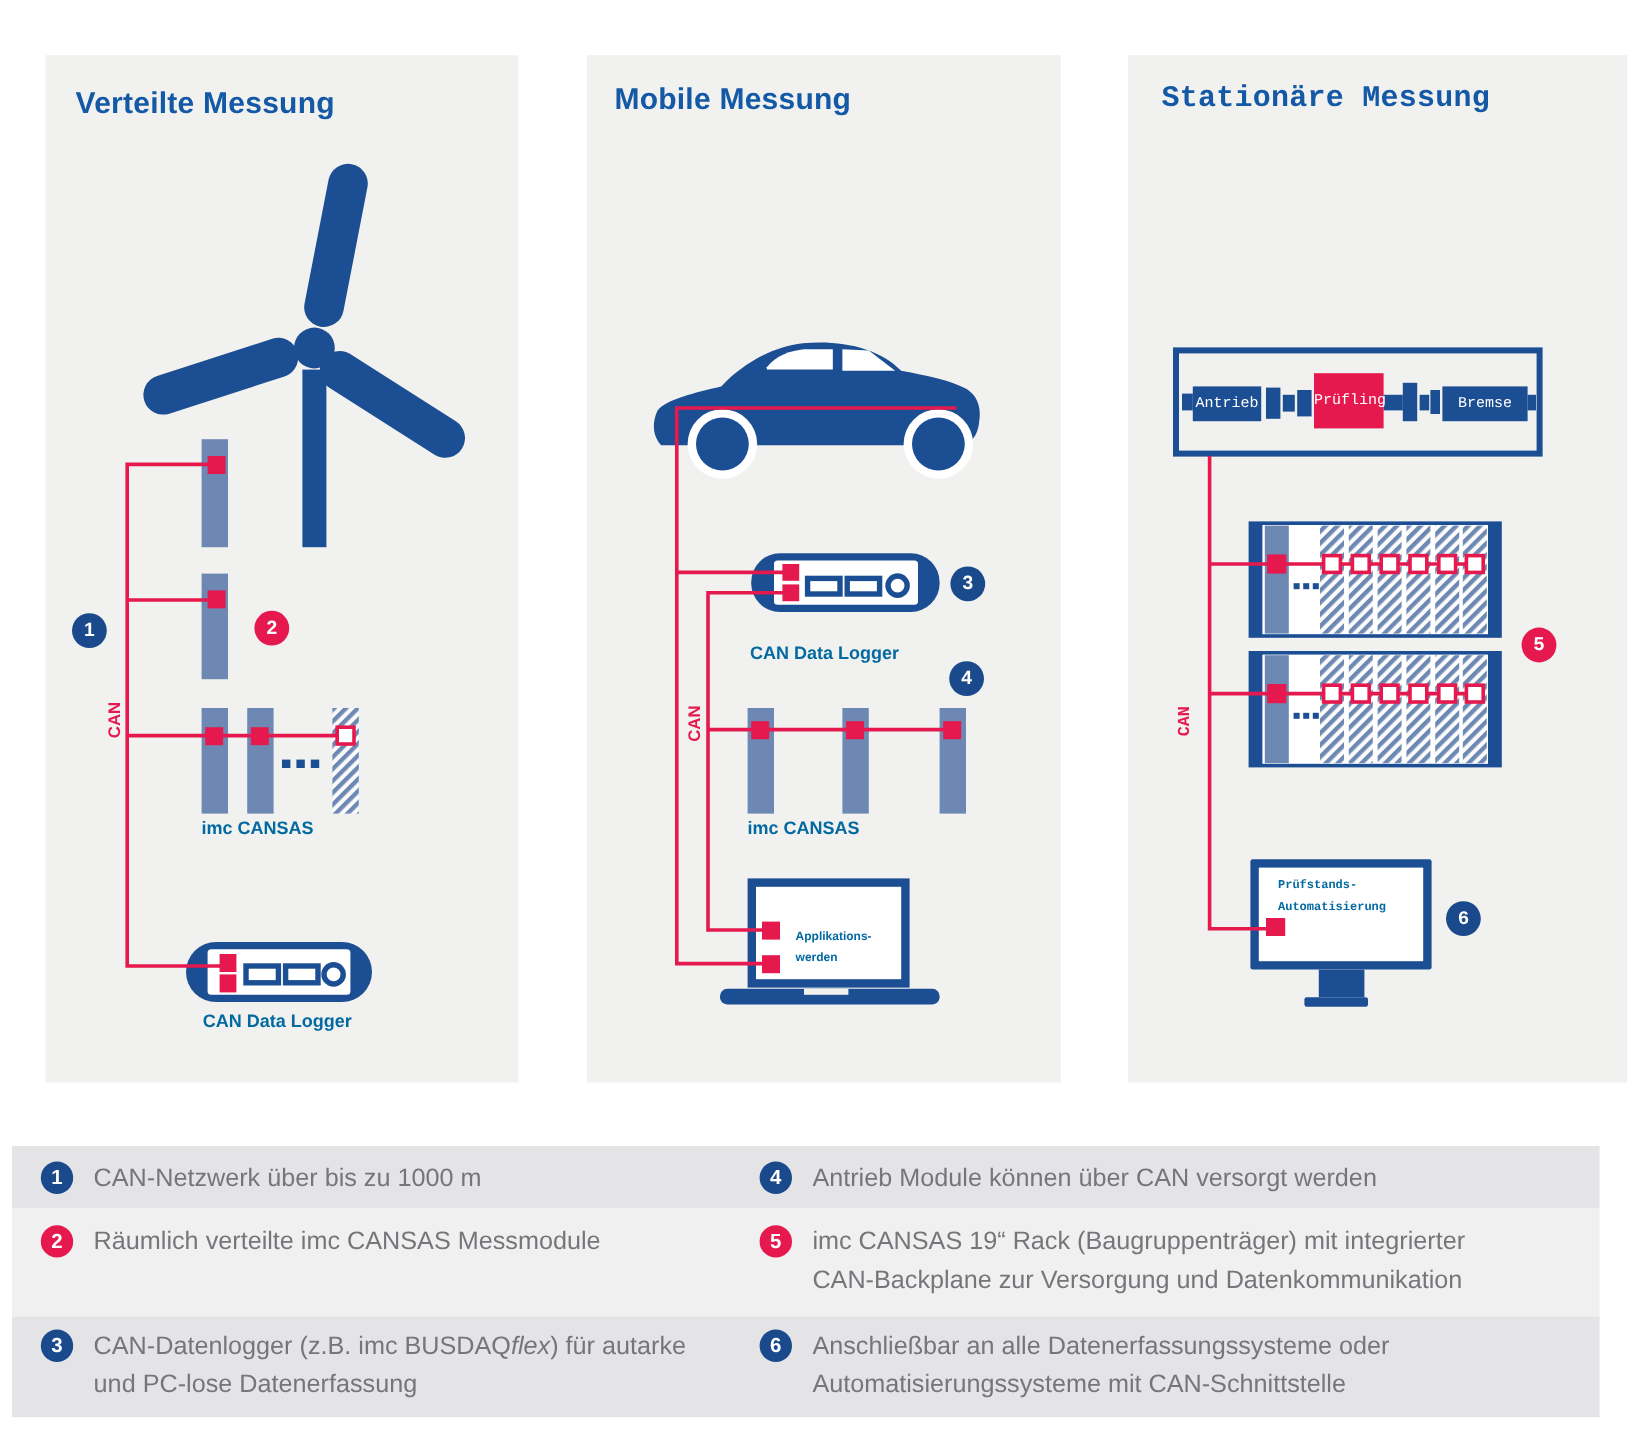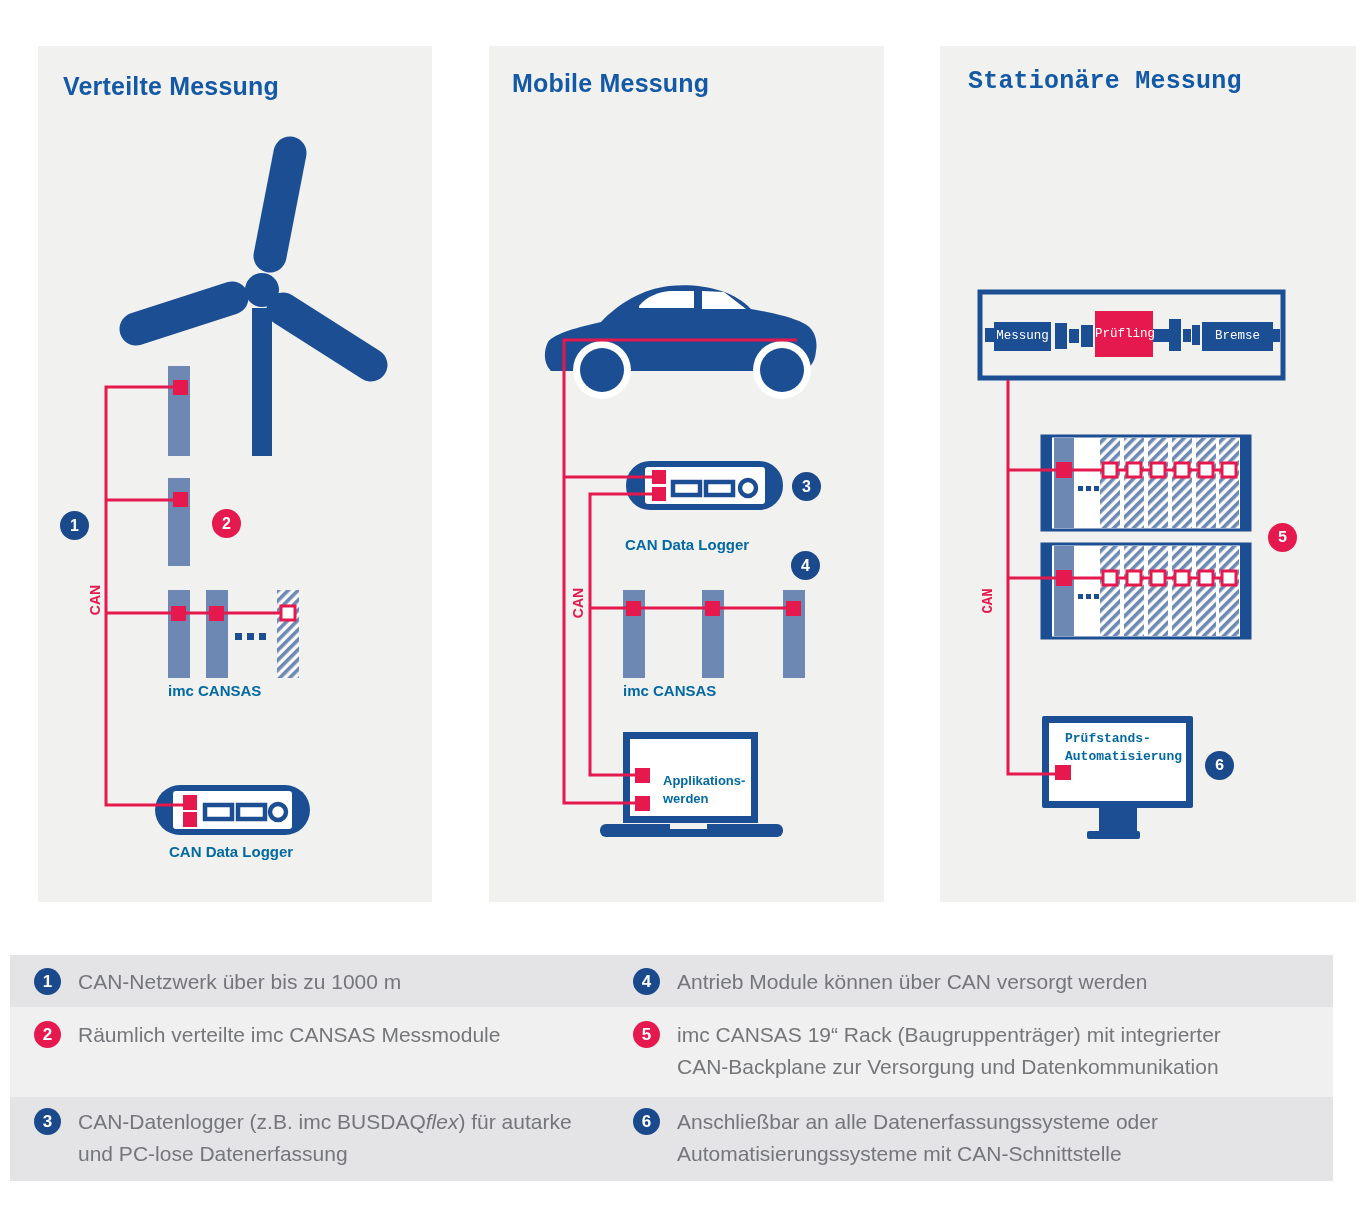--- a/index.html
+++ b/index.html
@@ -12,21 +12,21 @@
   .panel h2{position:absolute;margin:0;font-size:25px;font-weight:bold;color:#1459a6;letter-spacing:.2px;}
   #p1 h2{left:25px;top:26px;}
   #p2 h2{left:23px;top:23px;}
   #p3 h2{left:28px;top:21px;}
   .art{position:absolute;left:0;top:0;}
   .badge{position:absolute;width:29px;height:29px;border-radius:50%;color:#fff;
          font-size:16px;font-weight:bold;display:flex;align-items:center;justify-content:center;}
   .badge.blue{background:#1b4a8c;}
   .badge.red{background:#e5194e;}
   .lbl{position:absolute;font-size:15px;font-weight:bold;color:#0369a1;white-space:nowrap;}
-  .lbl.small{font-size:13px;line-height:18px;white-space:normal;}
+  .lbl.small{font-size:10px;line-height:18px;white-space:normal;}
   .can-label{position:absolute;width:40px;text-align:center;color:#e5194e;font-size:14px;
              font-weight:bold;transform:rotate(-90deg);}
   .bench-lbl{position:absolute;color:#fff;font-size:12.5px;text-align:center;}
   .legend{position:absolute;left:10px;top:955px;width:1323px;}
   .lrow{position:relative;width:100%;}
   .lrow.g{background:#e4e4e6;}
   .lrow.l{background:#f0f0f1;}
   .leg-item{position:absolute;display:flex;gap:17px;}
   .leg-item.c1{left:24px;}
   .leg-item.c2{left:623px;}
@@ -250,21 +250,21 @@
             <rect x="282" y="417" width="14" height="14"></rect>
           <rect x="163" y="525" width="14" height="14"></rect>
             <rect x="187" y="525" width="14" height="14"></rect>
           <rect x="211" y="525" width="14" height="14"></rect>
             <rect x="235" y="525" width="14" height="14"></rect>
           <rect x="259" y="525" width="14" height="14"></rect>
             <rect x="282" y="525" width="14" height="14"></rect>
         </g>
       </g>
     </svg>
-    <div class="bench-lbl" style="left:54px;top:283px;width:57px;">Messung</div>
+    <div class="bench-lbl" style="left:54px;top:283px;width:57px;">Antrieb</div>
     <div class="bench-lbl" style="left:155px;top:281px;width:58px;">Prüfling</div>
     <div class="bench-lbl" style="left:262px;top:283px;width:71px;">Bremse</div>
     <div class="badge red" style="left:328px;top:477px;">5</div>
     <div class="badge blue" style="left:265px;top:705px;">6</div>
     <div class="can-label" style="left:28px;top:547px;">CAN</div>
     <div class="lbl small" style="left:125px;top:684px;">
       <div>Prüfstands-</div>
       <div>Automatisierung</div>
     </div>
   </section>

